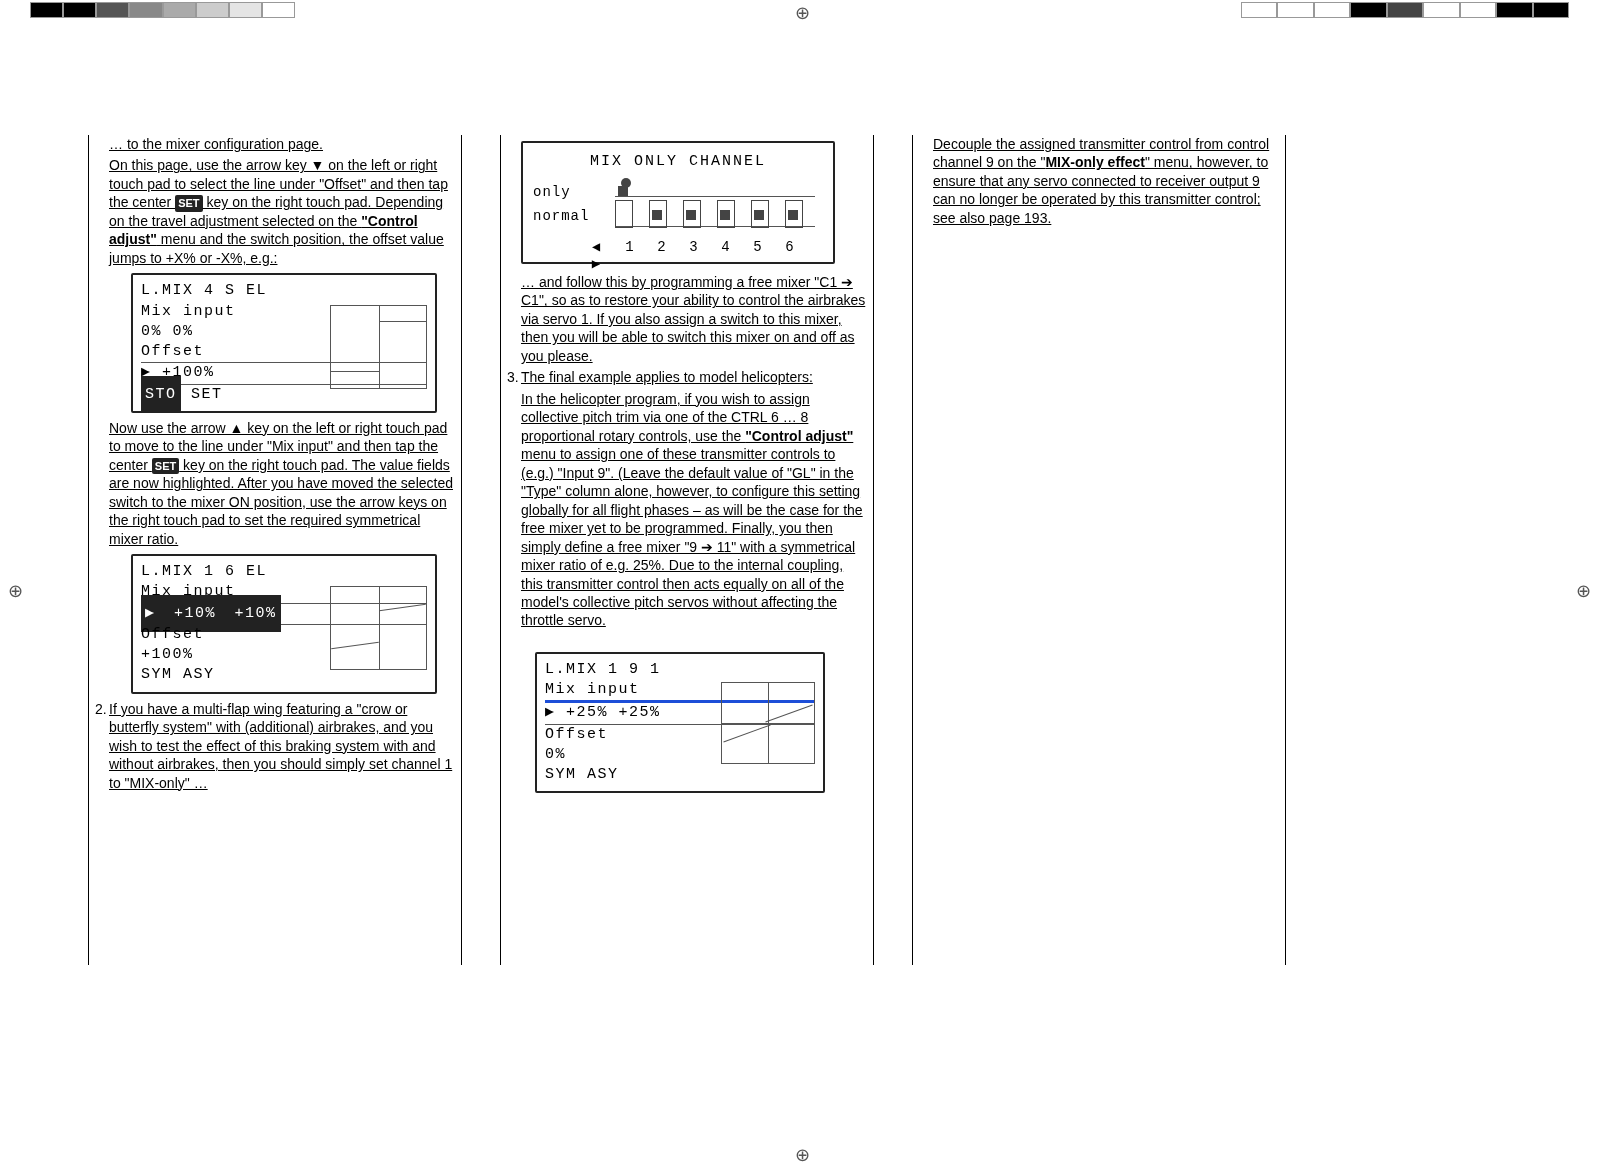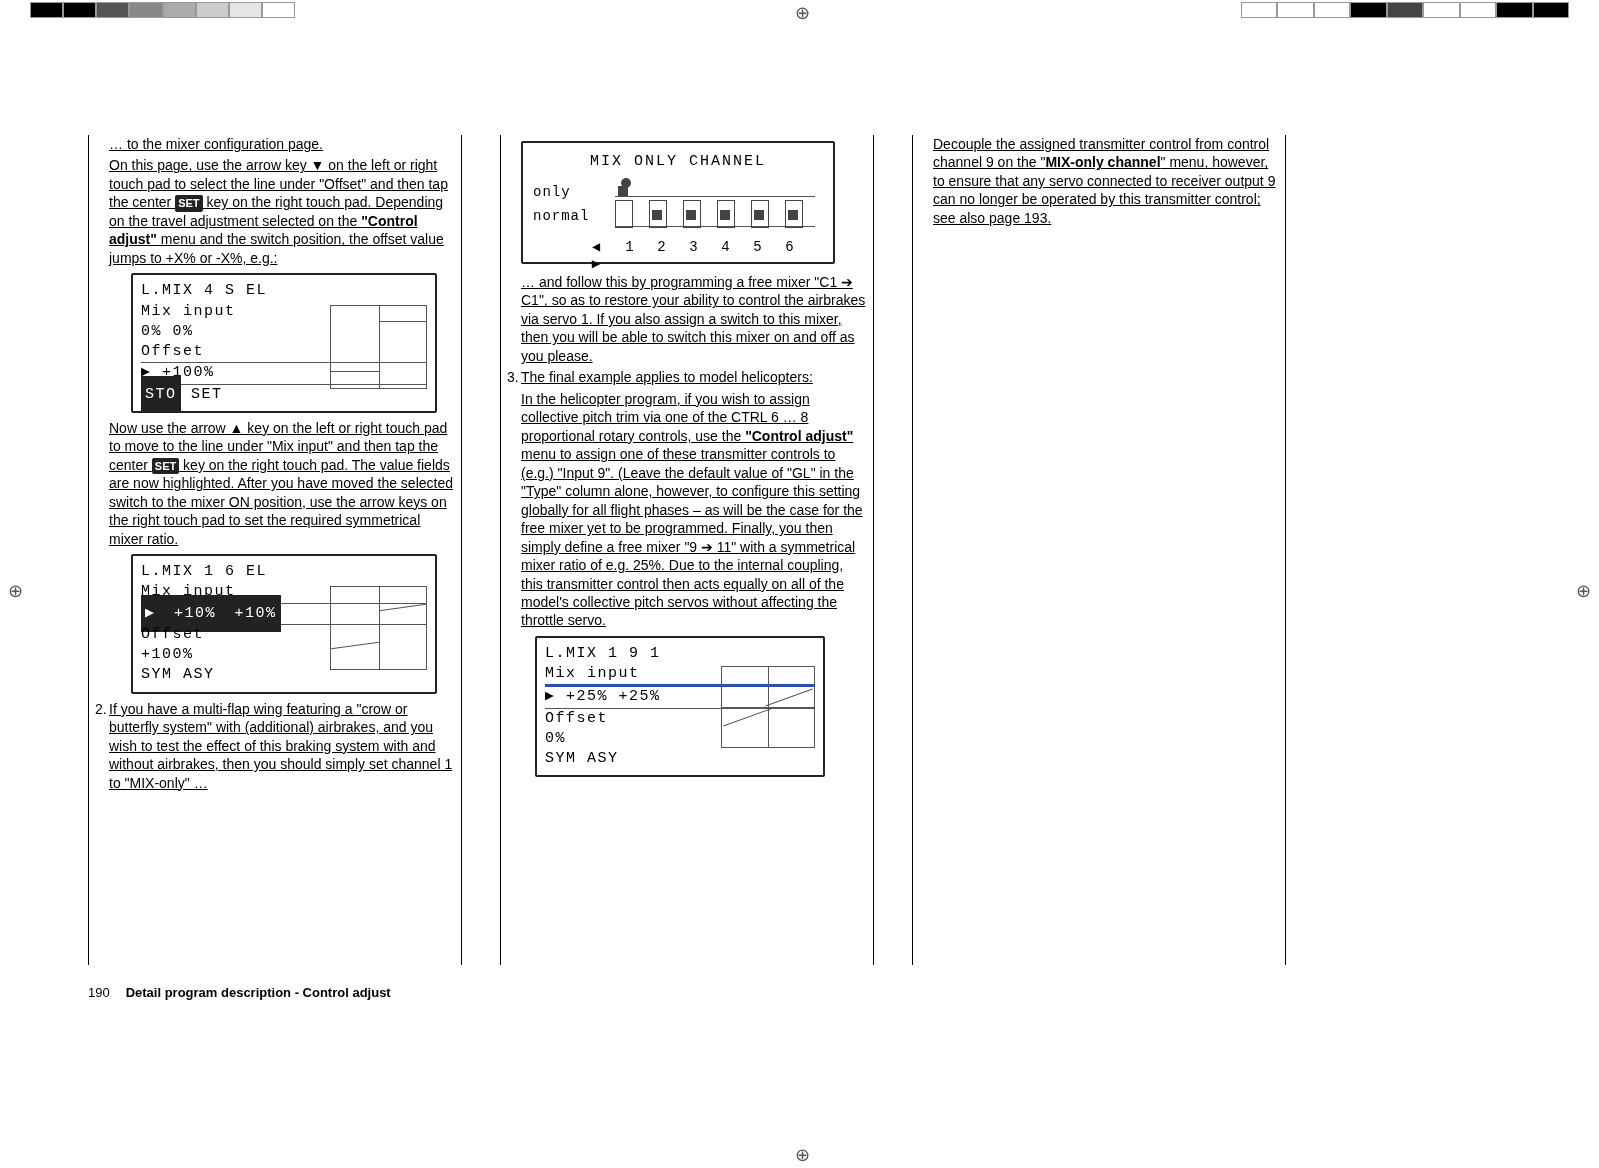--- a/index.html
+++ b/index.html
@@ -38,21 +38,21 @@
   .mx-rows { position: relative; height: 70px; }
   .mx-label { position: absolute; letter-spacing: 1px; font-size: 14px; }
   .mx-track { position: absolute; left: 82px; top: 8px; width: 200px; height: 48px; }
   .mx-track .baseline { position: absolute; top: 40px; height: 1px; background: #555; width: 100%; }
   .mx-track .midline { position: absolute; top: 10px; height: 1px; background: #555; width: 100%; }
   .mx-track .box { position: absolute; width: 16px; height: 26px; border: 1px solid #444; top: 14px; }
   .mx-track .fill { position: absolute; width: 10px; height: 10px; background: #444; top: 24px; }
   .mx-numbers { position: absolute; top: 60px; left: 57px; letter-spacing: 2px; font-size: 14px; width: 220px; }
   .mx-numbers span { display: inline-block; width: 32px; text-align: center; }
 
-  .lcd-mix2 { border: 2px solid #222; border-radius: 2px; margin: 6px 0 8px 28px; padding: 6px 8px; font-family: "Courier New", monospace; background: #fff; position: relative; width: 270px; }
+  .lcd-mix2 { border: 2px solid #222; border-radius: 2px; margin: 22px 0 8px 28px; padding: 6px 8px; font-family: "Courier New", monospace; background: #fff; position: relative; width: 270px; }
   .lcd-mix2 .lcd-graph2 { position: absolute; right: 8px; top: 28px; width: 92px; height: 80px; border: 1px solid #555; }
   .lcd-graph2 .gh { position: absolute; width: 100%; height: 1px; background: #555; top: 40px; }
   .lcd-graph2 .gv { position: absolute; height: 100%; width: 1px; background: #555; left: 46px; }
   .lcd-graph2 .diag1 { position: absolute; width: 50px; height: 1px; background: #555; top: 50px; left: 0; transform: rotate(-20deg); }
   .lcd-graph2 .diag2 { position: absolute; width: 50px; height: 1px; background: #555; top: 30px; left: 42px; transform: rotate(-20deg); }
 
   .footer { position: absolute; bottom: 0; left: 0; font-size: 13px; }
   .footer .pn { display: inline-block; width: 34px; }
 </style>
 </head>
@@ -183,24 +183,20 @@
             <div class="gh"></div>
               <div class="gv"></div>
               <div class="diag1"></div>
               <div class="diag2"></div>
           </div>
         </div>
       </div>
 
       <div class="col" style="height:830px">
         <p class="indent">
-          <span>Decouple the assigned transmitter control from control channel 9 on the "</span><b>MIX-only channel</b><span>" menu, however, to ensure that any servo connected to receiver output 9 can no longer be operated by this transmitter control; see also page 193.</span>
+          <span>Decouple the assigned transmitter control from control channel 9 on the "</span><b>MIX-only effect</b><span>" menu, however, to ensure that any servo connected to receiver output 9 can no longer be operated by this transmitter control; see also page 193.</span>
         </p>
       </div>
 
     </div>
 
-    <div class="footer" style="top:850px">
-      <span class="pn">190</span>
-      <b>Detail program description - Control adjust</b>
-    </div>
   </div>
 </div>
 
 </body></html>

